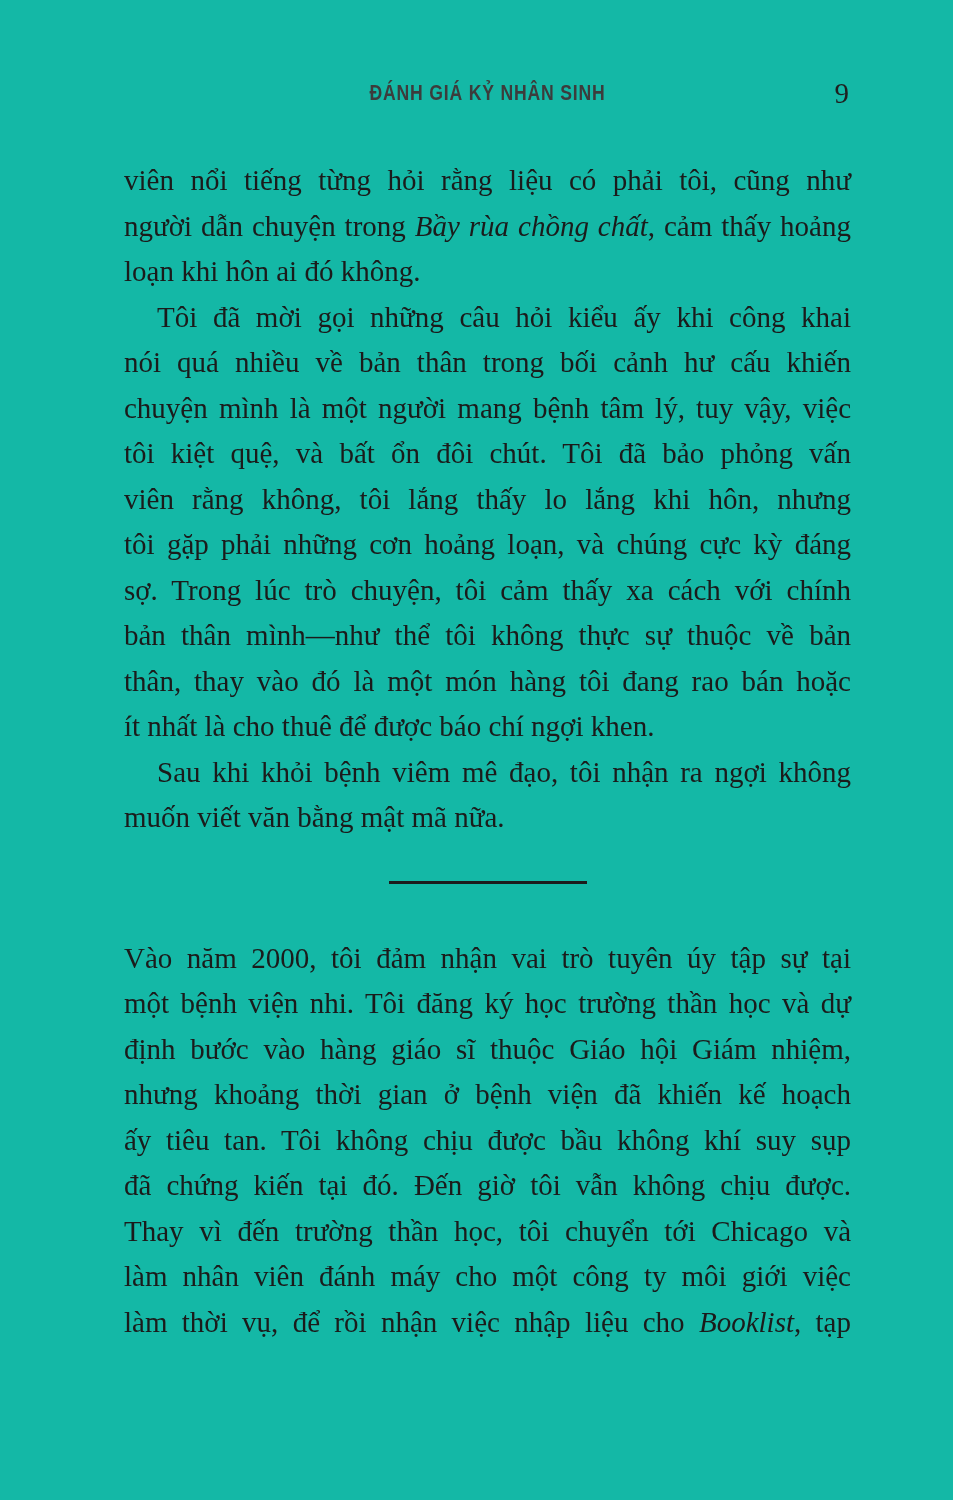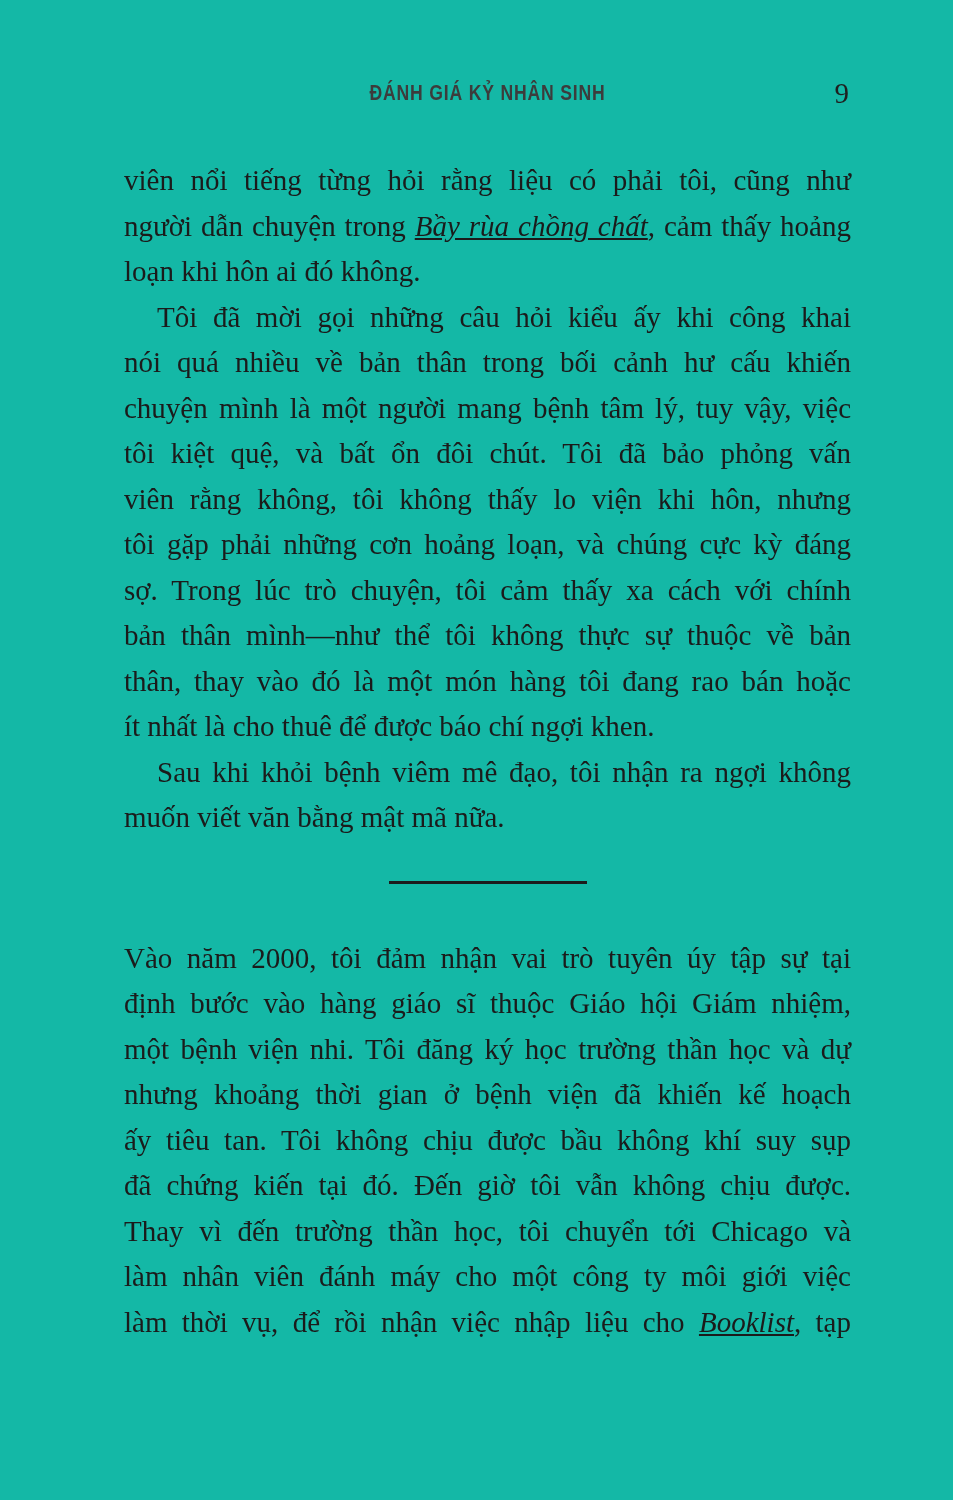--- a/index.html
+++ b/index.html
@@ -66,21 +66,20 @@
     white-space: normal;
   }
   .line.indent {
     text-indent: 33px;
   }
   .line.last {
     text-align-last: left;
   }
   .line em {
     font-style: italic;
-    text-decoration: underline;
   }
   .divider {
     width: 198px;
     border: 0;
     border-top: 3px solid #1c1c1c;
     margin: 40px auto 52px auto;
     height: 0;
   }
 </style>
 </head>
@@ -97,36 +96,36 @@
       <div class="para">
         <div class="line"><span>viên nổi tiếng từng hỏi rằng liệu có phải tôi, cũng như</span></div>
         <div class="line"><span>người dẫn chuyện trong </span><em>Bầy rùa chồng chất</em><span>, cảm thấy hoảng</span></div>
         <div class="line last"><span>loạn khi hôn ai đó không.</span></div>
       </div>
       <div class="para">
         <div class="line indent"><span>Tôi đã mời gọi những câu hỏi kiểu ấy khi công khai</span></div>
         <div class="line"><span>nói quá nhiều về bản thân trong bối cảnh hư cấu khiến</span></div>
         <div class="line"><span>chuyện mình là một người mang bệnh tâm lý, tuy vậy, việc</span></div>
         <div class="line"><span>tôi kiệt quệ, và bất ổn đôi chút. Tôi đã bảo phỏng vấn</span></div>
-        <div class="line"><span>viên rằng không, tôi không thấy lo viện khi hôn, nhưng</span></div>
+        <div class="line"><span>viên rằng không, tôi lắng thấy lo lắng khi hôn, nhưng</span></div>
         <div class="line"><span>tôi gặp phải những cơn hoảng loạn, và chúng cực kỳ đáng</span></div>
         <div class="line"><span>sợ. Trong lúc trò chuyện, tôi cảm thấy xa cách với chính</span></div>
         <div class="line"><span>bản thân mình—như thể tôi không thực sự thuộc về bản</span></div>
         <div class="line"><span>thân, thay vào đó là một món hàng tôi đang rao bán hoặc</span></div>
         <div class="line last"><span>ít nhất là cho thuê để được báo chí ngợi khen.</span></div>
       </div>
       <div class="para">
         <div class="line indent"><span>Sau khi khỏi bệnh viêm mê đạo, tôi nhận ra ngợi không</span></div>
         <div class="line last"><span>muốn viết văn bằng mật mã nữa.</span></div>
       </div>
       <div class="divider"></div>
       <div class="para">
         <div class="line"><span>Vào năm 2000, tôi đảm nhận vai trò tuyên úy tập sự tại</span></div>
+        <div class="line"><span>một bệnh viện nhi. Tôi đăng ký học trường thần học và dự</span></div>
         <div class="line"><span>định bước vào hàng giáo sĩ thuộc Giáo hội Giám nhiệm,</span></div>
-        <div class="line"><span>một bệnh viện nhi. Tôi đăng ký học trường thần học và dự</span></div>
         <div class="line"><span>nhưng khoảng thời gian ở bệnh viện đã khiến kế hoạch</span></div>
         <div class="line"><span>ấy tiêu tan. Tôi không chịu được bầu không khí suy sụp</span></div>
         <div class="line"><span>đã chứng kiến tại đó. Đến giờ tôi vẫn không chịu được.</span></div>
         <div class="line"><span>Thay vì đến trường thần học, tôi chuyển tới Chicago và</span></div>
         <div class="line"><span>làm nhân viên đánh máy cho một công ty môi giới việc</span></div>
         <div class="line"><span>làm thời vụ, để rồi nhận việc nhập liệu cho </span><em>Booklist</em><span>, tạp</span></div>
       </div>
     </div>
 
 </div>

